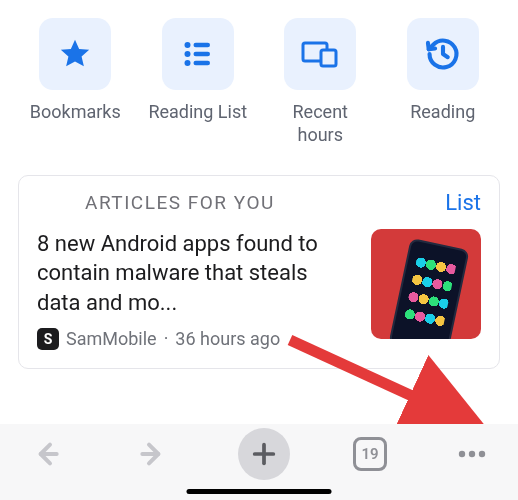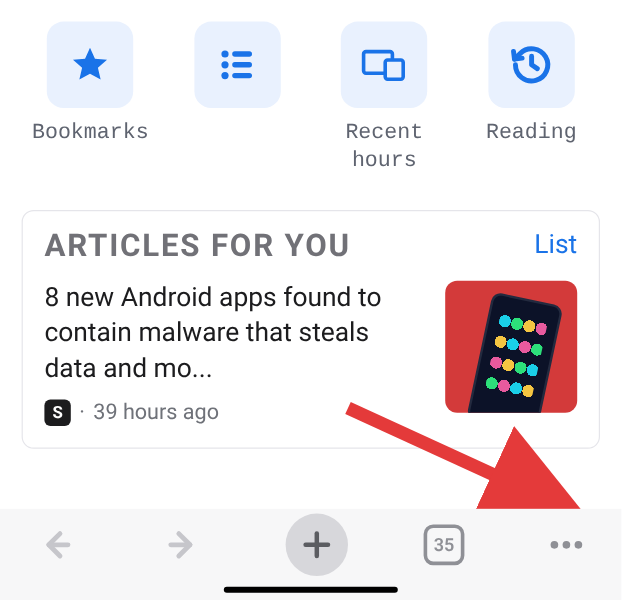--- a/index.html
+++ b/index.html
@@ -12,21 +12,20 @@
       overflow: hidden;
     }
     .content {
       padding: 10px 18px 0 18px;
     }
     .shortcuts {
       display: flex;
       justify-content: space-around;
       gap: 8px;
       margin-top: 8px;
-      font-family: Liberation Mono, monospace;
     }
     .shortcut {
       display: flex;
       flex-direction: column;
       align-items: center;
       flex: 1;
       cursor: pointer;
     }
     .shortcut .tile {
       width: 72px;
@@ -54,23 +53,24 @@
       padding: 14px 18px 18px 18px;
       position: relative;
     }
     .section-header {
       display: flex;
       justify-content: space-between;
       align-items: center;
     }
     .section-title {
       color: #717177;
-      font-size: 26px;
+      font-size: 19px;
       letter-spacing: 1.5px;
-      font-weight: 700;
+      font-weight: 400;
+      margin-left: 48px;
     }
     .hide-link {
       color: #1a73e8;
       font-size: 22px;
       font-weight: 400;
       cursor: pointer;
     }
     .article {
       display: flex;
       margin-top: 14px;
@@ -224,20 +224,21 @@
       <div class="tile">
         <svg width="36" height="36" viewBox="0 0 24 24" fill="#1a73e8">
             <circle cx="5" cy="6" r="2"></circle>
             <rect x="9" y="4.5" width="11" height="3" rx="1.5"></rect>
             <circle cx="5" cy="12" r="2"></circle>
             <rect x="9" y="10.5" width="11" height="3" rx="1.5"></rect>
             <circle cx="5" cy="18" r="2"></circle>
             <rect x="9" y="16.5" width="11" height="3" rx="1.5"></rect>
           </svg>
       </div>
+      <div class="label">Reading List</div>
     </div>
     <div class="shortcut">
       <div class="tile">
         <svg width="40" height="36" viewBox="0 0 40 28" fill="none" stroke="#1a73e8" stroke-width="3">
             <rect x="3" y="3" width="24" height="18" rx="2"></rect>
             <rect x="21" y="10" width="15" height="16" rx="2" fill="#e9f1fe"></rect>
           </svg>
       </div>
       <div class="label">Recent hours</div>
     </div>
@@ -256,22 +257,23 @@
   <div class="section">
     <div class="section-header">
       <div class="section-title">ARTICLES FOR YOU</div>
       <div class="hide-link">List</div>
     </div>
     <div class="article">
       <div class="article-text">
         <div class="article-title">8 new Android apps found to contain malware that steals data and mo...</div>
         <div class="article-meta">
           <span class="logo">S</span>
+          <span>SamMobile</span>
           <span>·</span>
-          <span>39 hours ago</span>
+          <span>36 hours ago</span>
         </div>
       </div>
       <div class="article-thumb">
         <div class="phone"></div>
       </div>
     </div>
   </div>
 </div>
 
 <svg class="arrow-annot" width="210" height="110" viewBox="0 0 210 110">
@@ -295,21 +297,21 @@
         <polyline points="9 5 16 12 9 19"></polyline>
         <line x1="4" y1="12" x2="16" y2="12"></line>
       </svg>
   </div>
   <div class="new-tab-btn">
     <svg width="28" height="28" viewBox="0 0 24 24" fill="none" stroke="#5b5c61" stroke-width="3.2" stroke-linecap="round">
         <line x1="12" y1="4" x2="12" y2="20"></line>
         <line x1="4" y1="12" x2="20" y2="12"></line>
       </svg>
   </div>
-  <div class="tab-count">35</div>
+  <div class="tab-count">19</div>
   <div class="bb-btn">
     <svg width="36" height="24" viewBox="0 0 36 24" fill="#8f9096">
         <circle cx="8" cy="12" r="3.2"></circle>
         <circle cx="18" cy="12" r="3.2"></circle>
         <circle cx="28" cy="12" r="3.2"></circle>
       </svg>
   </div>
 </div>
 
 <div class="home-indicator"></div>

